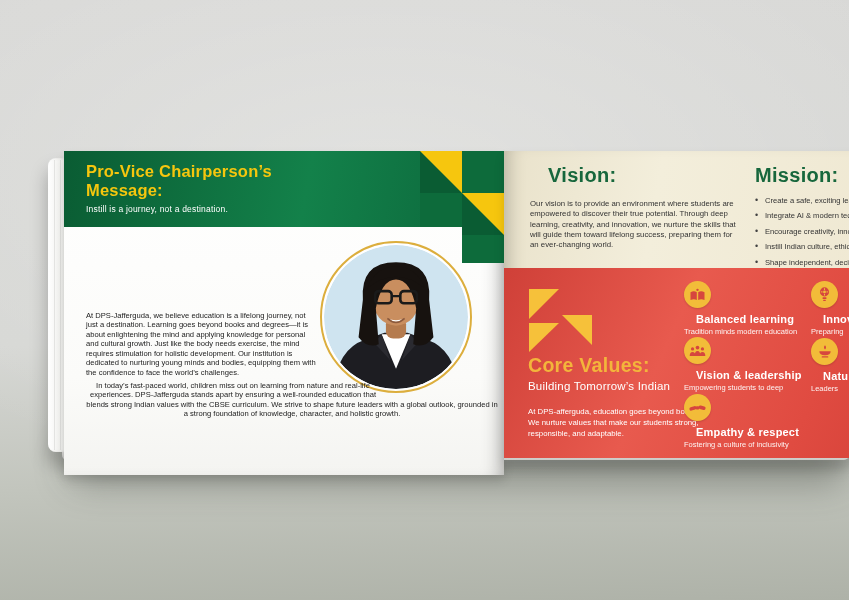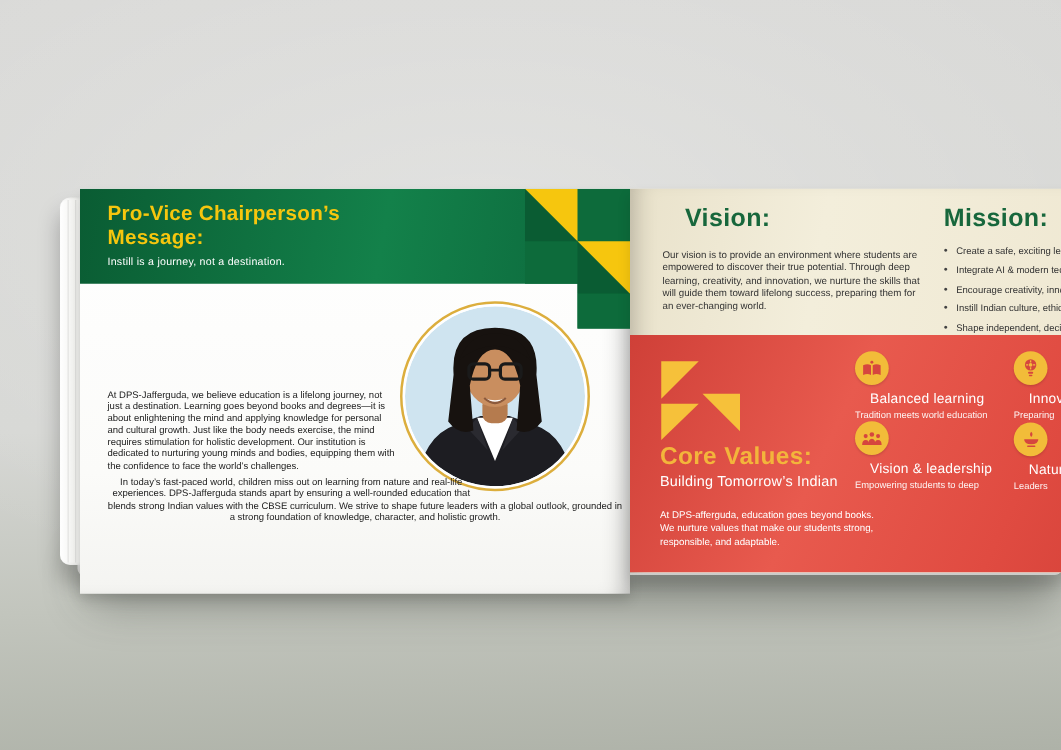--- a/index.html
+++ b/index.html
@@ -95,21 +95,21 @@
   .core-heading { position:absolute; left:24px; top:86px; color:#f3b53b; font-size:19.5px; font-weight:bold; letter-spacing:.3px;text-align:center; }
   .core-sub { position:absolute; left:24px; top:112px; color:#ffffff; font-size:11.5px; letter-spacing:.2px; }
   .core-body { position:absolute; left:24px; top:138px; width:172px; color:#ffffff; font-size:7.8px; line-height:1.42; }
 
   .value-item { position:absolute; }
   .value-icon {
     width:27px; height:27px; border-radius:50%;
     background:#f2bc39; display:flex; align-items:center; justify-content:center;
     box-shadow:0 1px 2px rgba(0,0,0,.15);
   }
-  .value-title { margin-top:5px; color:#ffffff; font-size:11px; font-weight:normal; white-space:nowrap; letter-spacing:.2px;padding-left:12px; }
+  .value-title { margin-top:5px; color:#ffffff; font-size:11px; font-weight:bold; white-space:nowrap; letter-spacing:.2px;padding-left:12px; }
   .value-desc { margin-top:2px; color:rgba(255,255,255,.93); font-size:7.5px; white-space:nowrap; }
   .vi-1 { left:180px; top:13px; }
   .vi-2 { left:180px; top:69px; }
   .vi-3 { left:180px; top:126px; }
   .vi-4 { left:307px; top:13px; }
   .vi-5 { left:307px; top:70px; }
 </style>
 </head>
 <body>
 
@@ -198,38 +198,49 @@
 
       <div class="value-item vi-1">
         <div class="value-icon">
           <svg width="17" height="14" viewBox="0 0 24 20">
             <circle cx="12" cy="2.6" r="1.7" fill="#d6463e"></circle>
             <path d="M2,6 Q7,3.6 11,6 L11,17 Q7,14.8 2,17 Z" fill="#d6463e"></path>
             <path d="M22,6 Q17,3.6 13,6 L13,17 Q17,14.8 22,17 Z" fill="#d6463e"></path>
           </svg>
         </div>
         <div class="value-title">Balanced learning</div>
-        <div class="value-desc">Tradition meets world education</div>
+        <div class="value-desc">Tradition minds modern education</div>
       </div>
 
       <div class="value-item vi-2">
         <div class="value-icon">
           <svg width="17" height="14" viewBox="0 0 24 18">
             <circle cx="5" cy="6" r="2.3" fill="#d6463e"></circle>
             <circle cx="12" cy="4.2" r="2.6" fill="#d6463e"></circle>
             <circle cx="19" cy="6" r="2.3" fill="#d6463e"></circle>
             <path d="M1,16 Q1,10.5 5,10.5 Q9,10.5 9,16 Z" fill="#d6463e"></path>
             <path d="M8,16 Q8,9 12,9 Q16,9 16,16 Z" fill="#d6463e"></path>
             <path d="M15,16 Q15,10.5 19,10.5 Q23,10.5 23,16 Z" fill="#d6463e"></path>
           </svg>
         </div>
         <div class="value-title">Vision &amp; leadership</div>
         <div class="value-desc">Empowering students to deep</div>
       </div>
 
+      <div class="value-item vi-3">
+        <div class="value-icon">
+          <svg width="17" height="12" viewBox="0 0 24 16">
+            <rect x="0.5" y="6" width="10" height="5" rx="2.4" fill="#d6463e" transform="rotate(-16 5.5 8.5)"></rect>
+            <rect x="13.5" y="5.2" width="10" height="5" rx="2.4" fill="#d6463e" transform="rotate(16 18.5 7.7)"></rect>
+            <rect x="9.6" y="5.4" width="4.8" height="4.8" rx="1.4" fill="#d6463e"></rect>
+          </svg>
+        </div>
+        <div class="value-title">Empathy &amp; respect</div>
+        <div class="value-desc">Fostering a culture of inclusivity</div>
+      </div>
 
       <div class="value-item vi-4">
         <div class="value-icon">
           <svg width="13" height="17" viewBox="0 0 20 26">
             <circle cx="10" cy="9" r="7" fill="#d6463e"></circle>
             <g fill="#f2bc39">
               <circle cx="10" cy="9" r="2.2"></circle>
               <rect x="9.2" y="3.4" width="1.6" height="2.6"></rect>
               <rect x="9.2" y="12" width="1.6" height="2.6"></rect>
               <rect x="4.4" y="8.2" width="2.6" height="1.6"></rect>

